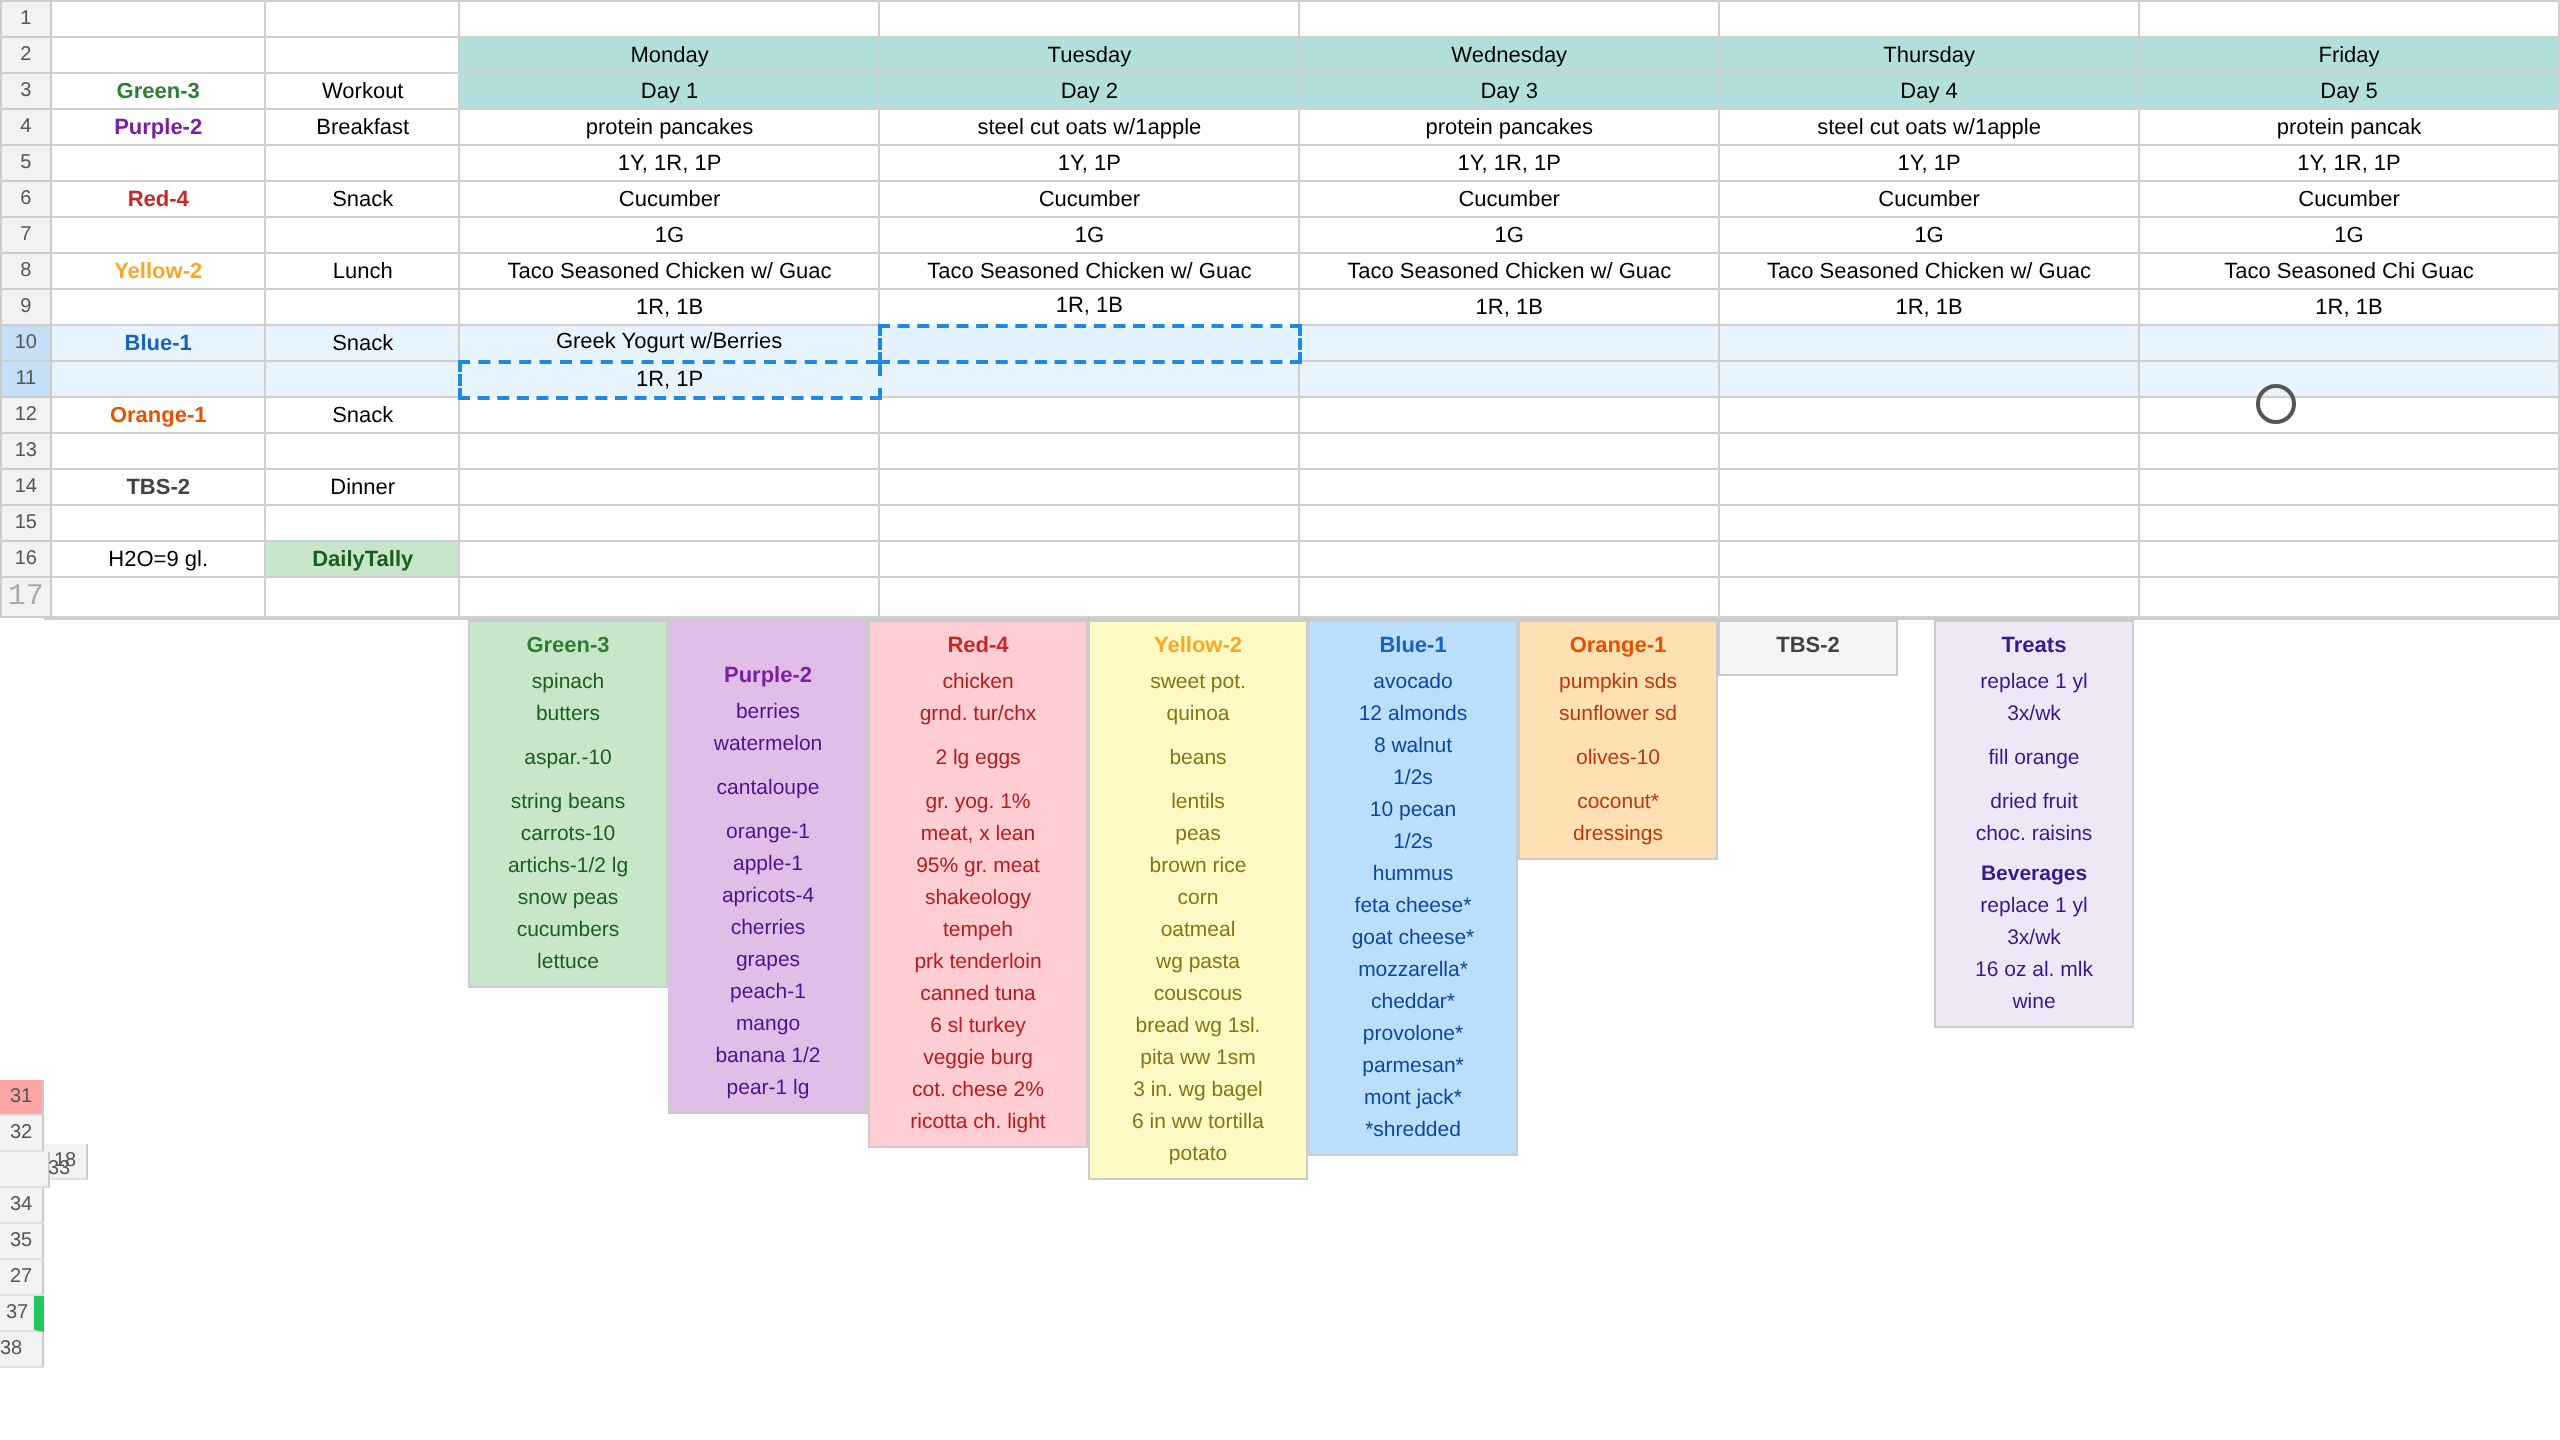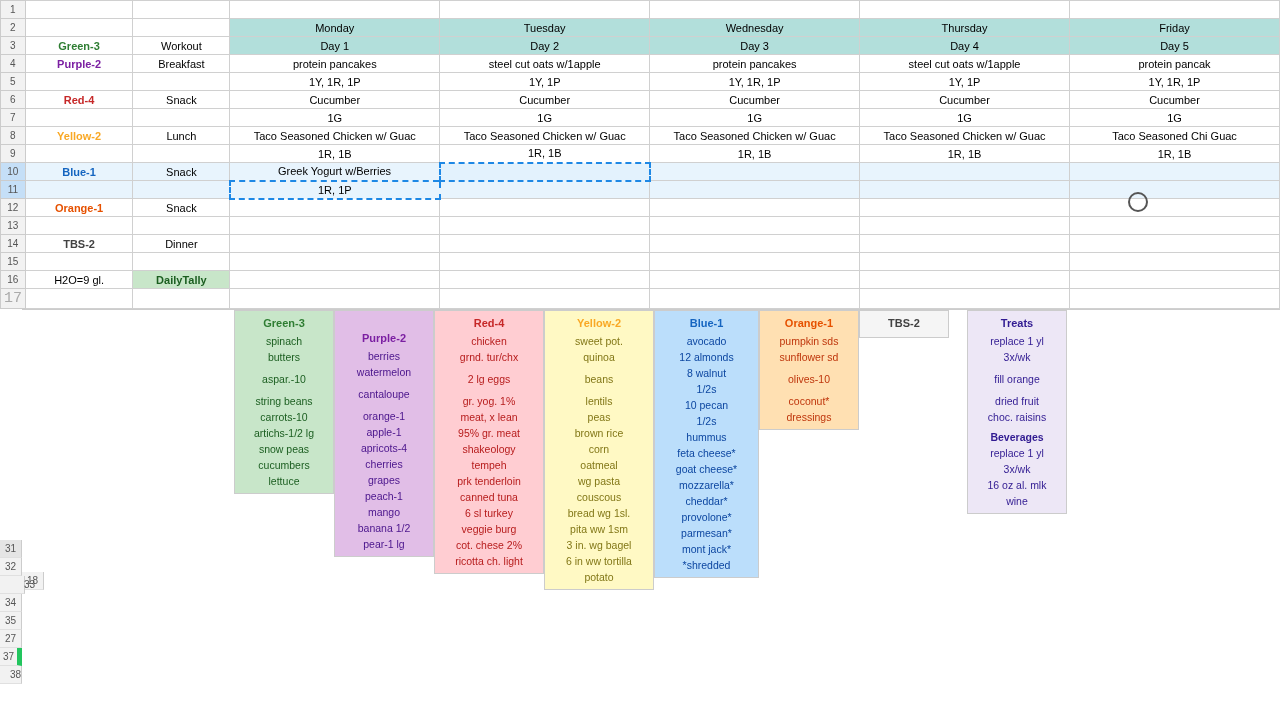--- a/index.html
+++ b/index.html
@@ -433,25 +433,25 @@
           <div>3x/wk</div>
           <div>16 oz al. mlk</div>
           <div>wine</div>
         </div>
       </div>
 
     </div>
   </div>
 
   <div style="position:absolute; left:0; top:540px; display:flex; flex-direction:column;">
-    <div style="height:18px; width:22px; background:#e5e5e5; border-right:1px solid #ccc; border-bottom:1px solid #e0e0e0; text-align:center; font-size:10px; color:#555; line-height:18px;">31</div>
+    <div style="height:18px; width:22px; background:#fca5a5; border-right:1px solid #ccc; border-bottom:1px solid #e0e0e0; text-align:center; font-size:10px; color:#555; line-height:18px;">31</div>
     <div style="height:18px; width:22px; background:#f2f2f2; border-right:1px solid #ccc; border-bottom:1px solid #e0e0e0; text-align:center; font-size:10px; color:#555; line-height:18px;">32</div>
     <div style="height:18px; width:22px; background:#f2f2f2; border-right:1px solid #ccc; border-bottom:1px solid #e0e0e0; text-align:center; font-size:10px; color:#555; line-height:18px;padding-left:24px;">33</div>
     <div style="height:18px; width:22px; background:#f2f2f2; border-right:1px solid #ccc; border-bottom:1px solid #e0e0e0; text-align:center; font-size:10px; color:#555; line-height:18px;">34</div>
     <div style="height:18px; width:22px; background:#f2f2f2; border-right:1px solid #ccc; border-bottom:1px solid #e0e0e0; text-align:center; font-size:10px; color:#555; line-height:18px;">35</div>
     <div style="height:18px; width:22px; background:#f2f2f2; border-right:1px solid #ccc; border-bottom:1px solid #e0e0e0; text-align:center; font-size:10px; color:#555; line-height:18px;">27</div>
     <div style="height:18px; width:22px; background:#f2f2f2; border-right:5px solid #22c55e; border-bottom:1px solid #e0e0e0; text-align:center; font-size:10px; color:#555; line-height:18px;">37</div>
-    <div style="height:18px; width:22px; background:#f2f2f2; border-right:1px solid #ccc; border-bottom:1px solid #e0e0e0; text-align:right; font-size:10px; color:#555; line-height:18px;">38</div>
+    <div style="height:18px; width:22px; background:#f2f2f2; border-right:1px solid #ccc; border-bottom:1px solid #e0e0e0; text-align:left; font-size:10px; color:#555; line-height:18px;">38</div>
   </div>
 
   <div class="mouse-cursor"></div>
 
 </div>
 
 </body></html>

